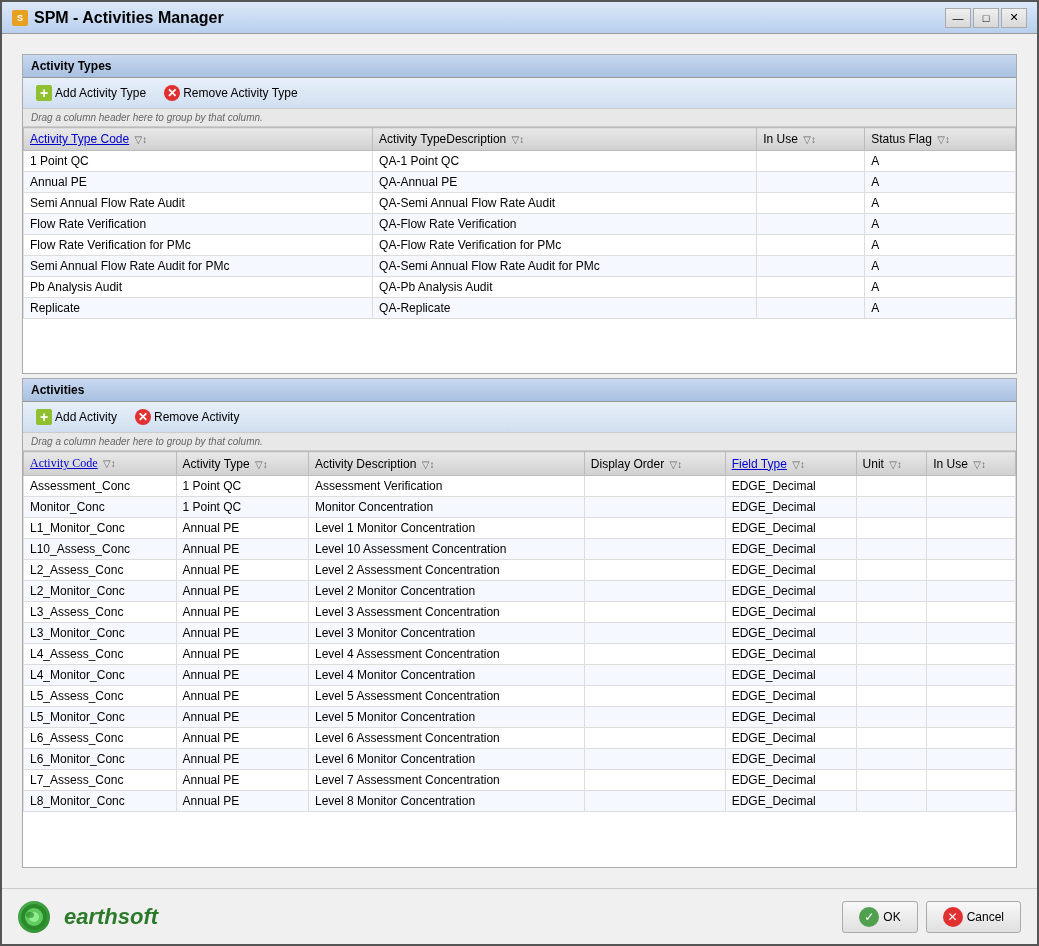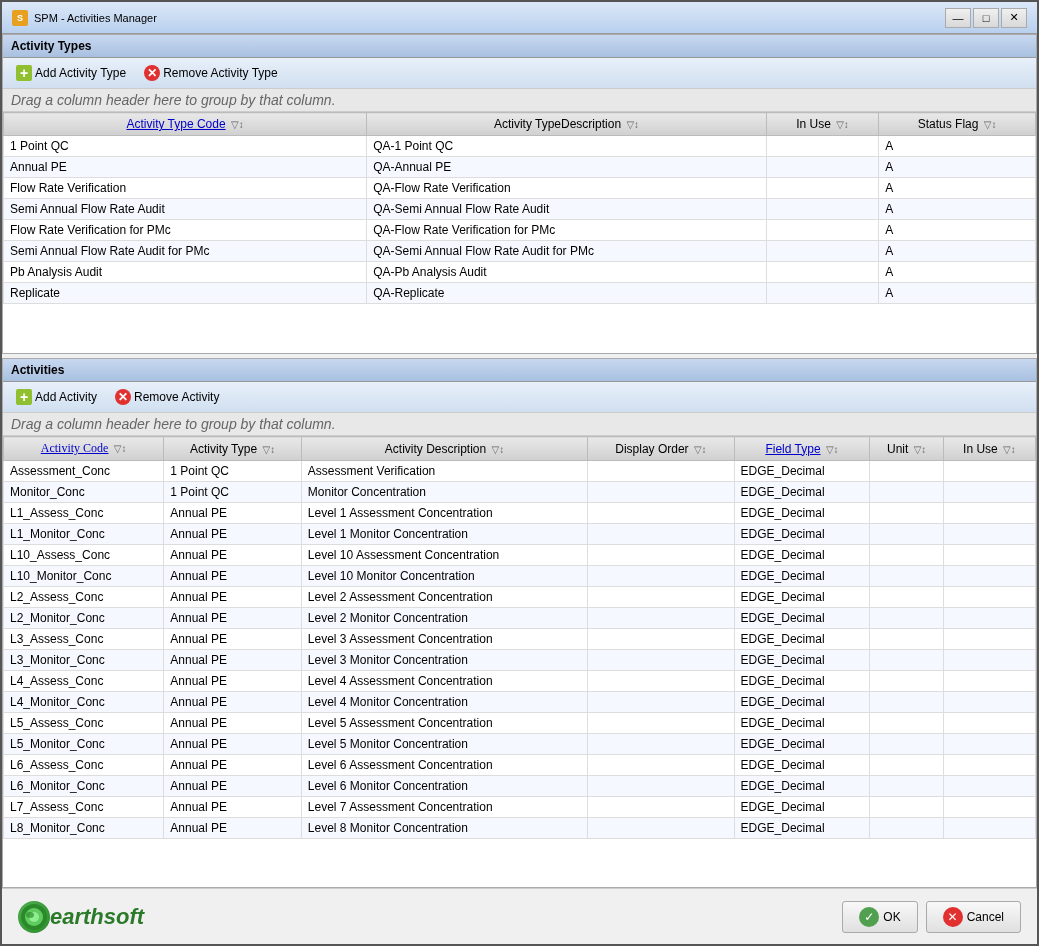--- a/index.html
+++ b/index.html
@@ -1,43 +1,43 @@
 <!DOCTYPE html>
 <html><head>
   <meta charset="utf-8">
   <style>
     * { box-sizing: border-box; margin: 0; padding: 0; font-family: 'Segoe UI', Tahoma, sans-serif; font-size: 12px; }
     body { background: #1a1a2e; display: flex; justify-content: center; align-items: center; min-height: 100vh; }
     .window { width: 1039px; height: 946px; background: #f0f0f0; border: 2px solid #555; display: flex; flex-direction: column; box-shadow: 0 4px 20px rgba(0,0,0,0.5); }
     .title-bar { background: linear-gradient(to bottom, #dce8f8, #b8d0ee); padding: 6px 10px; display: flex; align-items: center; justify-content: space-between; border-bottom: 1px solid #999; height: 32px; }
     .title-bar-left { display: flex; align-items: center; gap: 6px; }
     .title-bar-icon { width: 16px; height: 16px; background: #e8a020; border-radius: 2px; display: flex; align-items: center; justify-content: center; font-size: 9px; color: white; font-weight: bold; }
-    .title-text { font-size: 11px; font-weight: normal; color: #000; }
+    .title-text { font-size: 16px; font-weight: bold; color: #000; }
     .window-controls { display: flex; gap: 2px; }
     .win-btn { width: 26px; height: 20px; border: 1px solid #aaa; background: linear-gradient(to bottom, #f0f0f0, #d8d8d8); cursor: pointer; display: flex; align-items: center; justify-content: center; font-size: 11px; }
-    .main-content { flex: 1; display: flex; flex-direction: column; overflow: hidden; padding: 0; gap: 4px; }
+    .main-content { flex: 1; display: flex; flex-direction: column; overflow: hidden; padding: 20px; gap: 4px; }
     .section { display: flex; flex-direction: column; border: 1px solid #aaa; background: #fff; }
     .section-top { flex: 0 0 320px; }
     .section-bottom { flex: 1; min-height: 0; }
     .section-header { background: linear-gradient(to bottom, #c8d8f0, #a8c0e0); padding: 4px 8px; border-bottom: 1px solid #999; }
     .section-header-text { font-size: 12px; font-weight: bold; color: #000; }
     .toolbar { background: linear-gradient(to bottom, #e8f0fa, #d0dff0); padding: 4px 6px; display: flex; align-items: center; gap: 4px; border-bottom: 1px solid #ccc; }
     .toolbar-btn { display: flex; align-items: center; gap: 3px; padding: 2px 6px; cursor: pointer; border: 1px solid transparent; border-radius: 2px; font-size: 12px; }
     .icon-add { width: 16px; height: 16px; background: #90c030; border-radius: 2px; display: flex; align-items: center; justify-content: center; color: white; font-size: 14px; font-weight: bold; line-height: 1; }
     .icon-remove { width: 16px; height: 16px; background: #e03030; border-radius: 50%; display: flex; align-items: center; justify-content: center; color: white; font-size: 12px; font-weight: bold; }
-    .drag-hint { background: #e8e8e8; border-bottom: 1px solid #ccc; padding: 3px 8px; color: #666; font-style: italic; font-size: 14px; }
+    .drag-hint { background: #e8e8e8; border-bottom: 1px solid #ccc; padding: 3px 8px; color: #666; font-style: italic; font-size: 10px; }
     .grid-wrapper { flex: 1; overflow: auto; }
     .grid { width: 100%; border-collapse: collapse; }
-    .grid th { background: linear-gradient(to bottom, #e8e8e8, #d0d0d0); border: 1px solid #bbb; padding: 4px 6px; text-align: center; font-weight: normal; white-space: nowrap; position: sticky; top: 0; z-index: 1; }
+    .grid th { background: linear-gradient(to bottom, #e8e8e8, #d0d0d0); border: 1px solid #bbb; padding: 4px 6px; text-align: left; font-weight: normal; white-space: nowrap; position: sticky; top: 0; z-index: 1; }
     .filter-icon { color: #666; font-size: 10px; margin-left: 2px; }
     .grid td { border: 1px solid #ddd; padding: 3px 6px; white-space: nowrap; }
     .grid tr:nth-child(even) td { background: #f5f8ff; }
     .grid tr:nth-child(odd) td { background: #ffffff; }
     .footer { background: #f0f0f0; border-top: 1px solid #ccc; padding: 8px 16px; display: flex; align-items: center; justify-content: space-between; height: 56px; }
-    .earthsoft-logo { display: flex; align-items: center; gap: 0; }
+    .earthsoft-logo { display: flex; align-items: center; gap: 14px; }
     .logo-circle { width: 32px; height: 32px; border-radius: 50%; background: radial-gradient(circle at 40% 40%, #60c060, #208020); display: flex; align-items: center; justify-content: center; font-size: 10px; color: white; }
     .logo-text { font-size: 22px; font-weight: bold; color: #2a7a2a; font-style: italic; }
     .footer-buttons { display: flex; gap: 8px; }
     .footer-btn { display: flex; align-items: center; gap: 4px; padding: 5px 16px; border: 1px solid #aaa; border-radius: 3px; background: linear-gradient(to bottom, #f8f8f8, #e0e0e0); cursor: pointer; font-size: 13px; }
     .btn-ok-icon { width: 20px; height: 20px; background: #50a050; border-radius: 50%; display: flex; align-items: center; justify-content: center; color: white; font-size: 12px; }
     .btn-cancel-icon { width: 20px; height: 20px; background: #e03030; border-radius: 50%; display: flex; align-items: center; justify-content: center; color: white; font-size: 12px; }
   </style>
 </head>
 <body>
 
@@ -89,28 +89,28 @@
     <td></td>
     <td>A</td>
   </tr>
               <tr>
     <td>Annual PE</td>
     <td>QA-Annual PE</td>
     <td></td>
     <td>A</td>
   </tr>
               <tr>
+    <td>Semi Annual Flow Rate Audit</td>
+    <td>QA-Semi Annual Flow Rate Audit</td>
+    <td></td>
+    <td>A</td>
+  </tr>
+              <tr>
     <td>Flow Rate Verification</td>
     <td>QA-Flow Rate Verification</td>
-    <td></td>
-    <td>A</td>
-  </tr>
-              <tr>
-    <td>Semi Annual Flow Rate Audit</td>
-    <td>QA-Semi Annual Flow Rate Audit</td>
     <td></td>
     <td>A</td>
   </tr>
               <tr>
     <td>Flow Rate Verification for PMc</td>
     <td>QA-Flow Rate Verification for PMc</td>
     <td></td>
     <td>A</td>
   </tr>
               <tr>
@@ -177,50 +177,32 @@
               <tr>
     <td>Monitor_Conc</td>
     <td>1 Point QC</td>
     <td>Monitor Concentration</td>
     <td></td>
     <td>EDGE_Decimal</td>
     <td></td>
     <td></td>
   </tr>
               <tr>
-    <td>L1_Assess_Conc</td>
-    <td>Annual PE</td>
-    <td>Level 1 Assessment Concentration</td>
-    <td></td>
-    <td>EDGE_Decimal</td>
-    <td></td>
-    <td></td>
-  </tr>
-              <tr>
     <td>L1_Monitor_Conc</td>
     <td>Annual PE</td>
     <td>Level 1 Monitor Concentration</td>
     <td></td>
     <td>EDGE_Decimal</td>
     <td></td>
     <td></td>
   </tr>
               <tr>
     <td>L10_Assess_Conc</td>
     <td>Annual PE</td>
     <td>Level 10 Assessment Concentration</td>
-    <td></td>
-    <td>EDGE_Decimal</td>
-    <td></td>
-    <td></td>
-  </tr>
-              <tr>
-    <td>L10_Monitor_Conc</td>
-    <td>Annual PE</td>
-    <td>Level 10 Monitor Concentration</td>
     <td></td>
     <td>EDGE_Decimal</td>
     <td></td>
     <td></td>
   </tr>
               <tr>
     <td>L2_Assess_Conc</td>
     <td>Annual PE</td>
     <td>Level 2 Assessment Concentration</td>
     <td></td>

